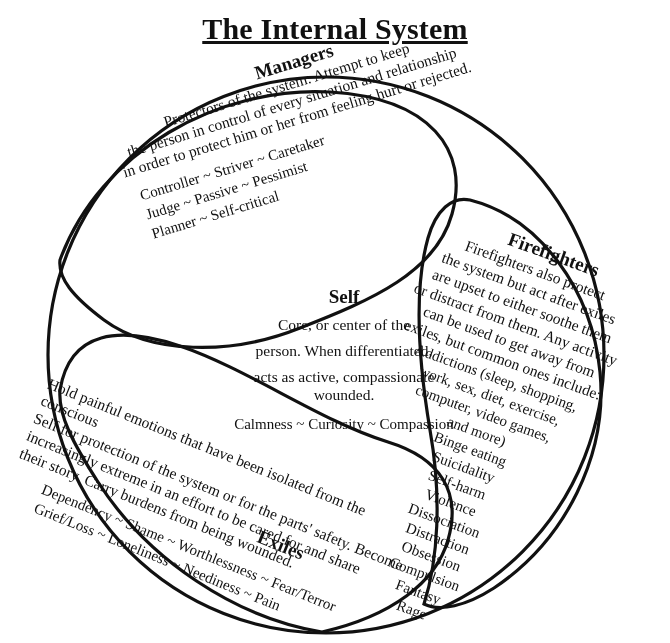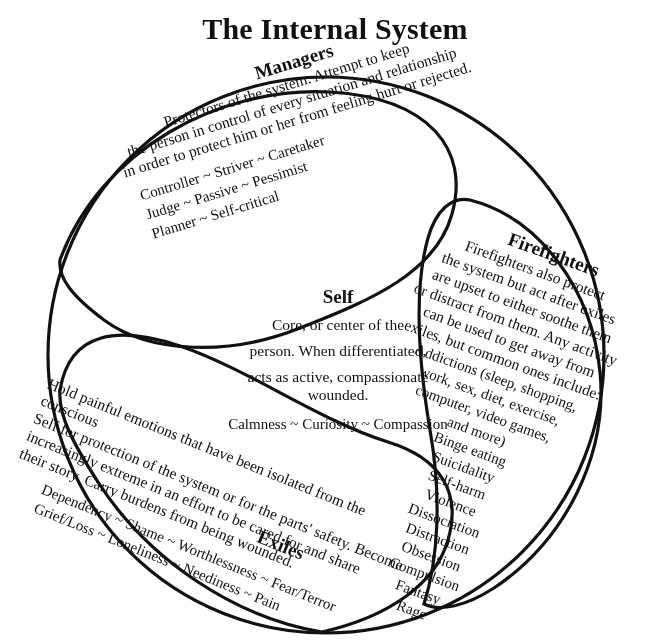--- a/index.html
+++ b/index.html
@@ -19,20 +19,21 @@
   #page-title {
     position: absolute;
     left: 0;
     top: 12px;
     width: 670px;
     text-align: center;
     font-size: 30px;
     font-weight: bold;
     letter-spacing: 0.2px;
     color: #111111;
+    text-decoration: underline;
   }
 
   #diagram {
     position: absolute;
     left: 0;
     top: 0;
     width: 670px;
     height: 643px;
   }
 
@@ -94,21 +95,21 @@
   #firefighters-group .list {
     font-size: 15px;
     text-align: center;
     margin-top: 2px;
   }
   #firefighters-group .list div { margin-top: 2px; }
 
   
   #self-group {
     position: absolute;
-    left: 228px;
+    left: 234px;
     top: 286px;
     width: 220px;
     text-align: center;
   }
   #self-group .heading { font-size: 19px; }
   #self-group .desc {
     font-size: 15.5px;
     margin-top: 3px;
   }
   #self-group .desc div { margin-top: 8px; }

